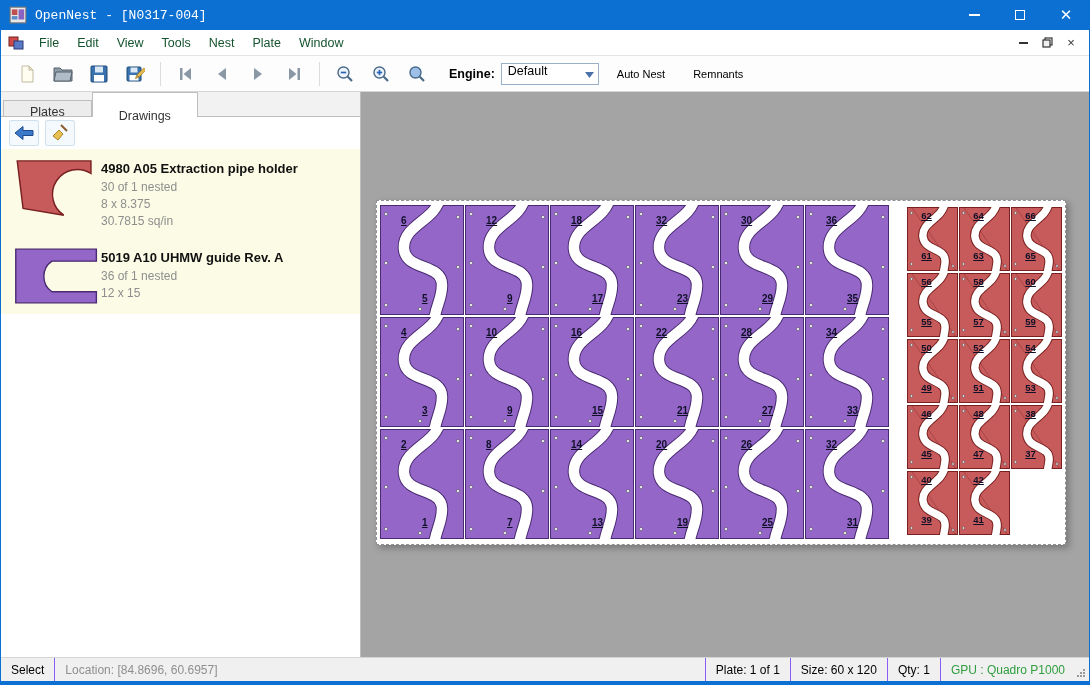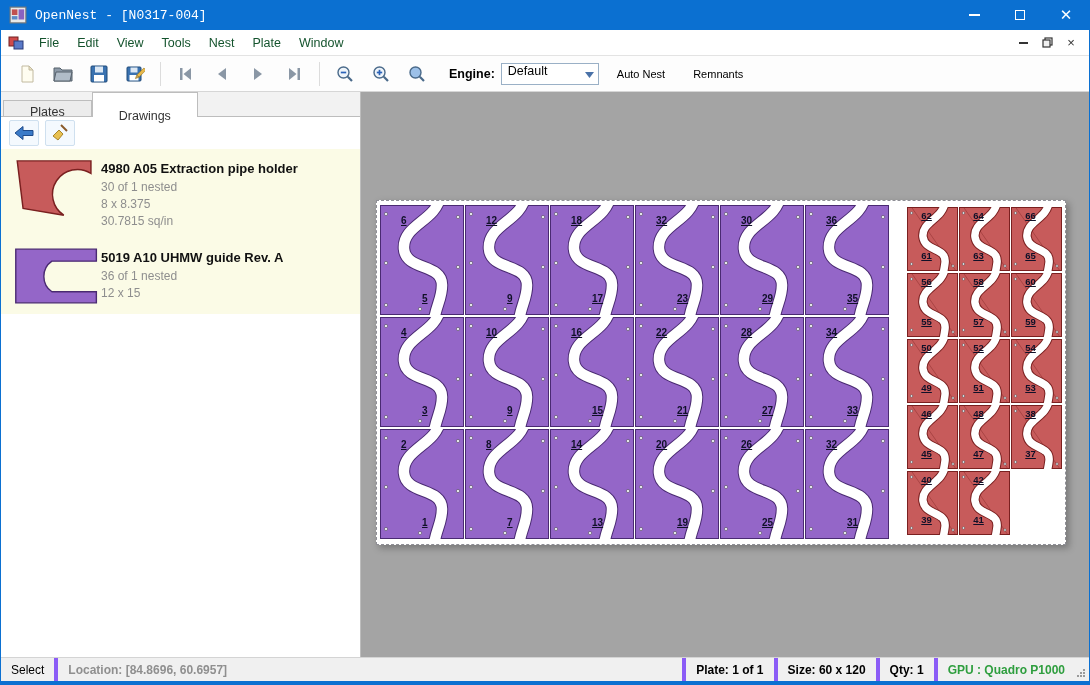--- a/index.html
+++ b/index.html
@@ -78,21 +78,21 @@
   .pp-ch-white{fill:none;stroke:#fff;stroke-width:10.5;}
   .rp-body{fill:var(--red);stroke:var(--red-dark);stroke-width:1;}
   .rp-ch-dark{fill:none;stroke:var(--red-dark);stroke-width:9.5;}
   .rp-ch-white{fill:none;stroke:#fff;stroke-width:7.5;}
   .rp-cut{stroke:var(--red-dark);stroke-width:.7;opacity:.55;}
   .drill{fill:#efeff6;stroke:#444;stroke-width:.5;}
 
   
   .statusbar{height:24px;background:#f0f0f0;border-top:1px solid #d4d4d4;display:flex;align-items:center;font-size:12px;flex:0 0 auto;}
   .sb-cell{padding:0 10px;display:flex;align-items:center;height:100%;}
-  .sb-sep{border-left:4px solid #8b5cf6;font-weight:bold;}
+  .sb-sep{border-left:1px solid #8b5cf6;}
   .sb-mode{min-width:46px;}
   .sb-location{color:#8f8f8f;}
   .sb-right{margin-left:auto;display:flex;height:100%;}
   .sb-gpu{color:var(--gpu-green);}
   .grip{width:14px;height:100%;display:flex;align-items:flex-end;justify-content:flex-end;padding:0 3px 3px 0;}
   .bottom-strip{height:4px;background:var(--titlebar);flex:0 0 auto;}
 </style>
 </head>
 <body>
 

